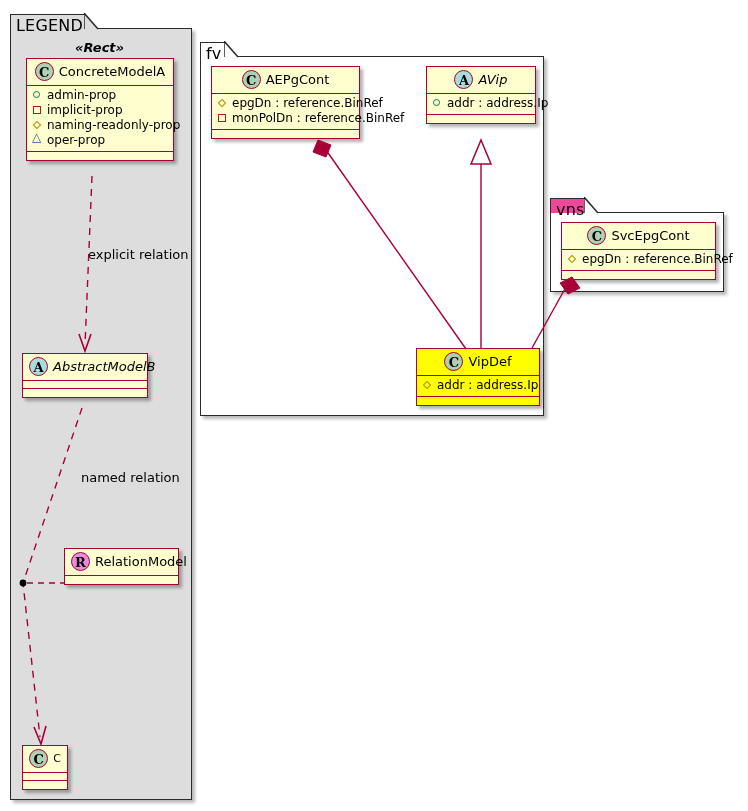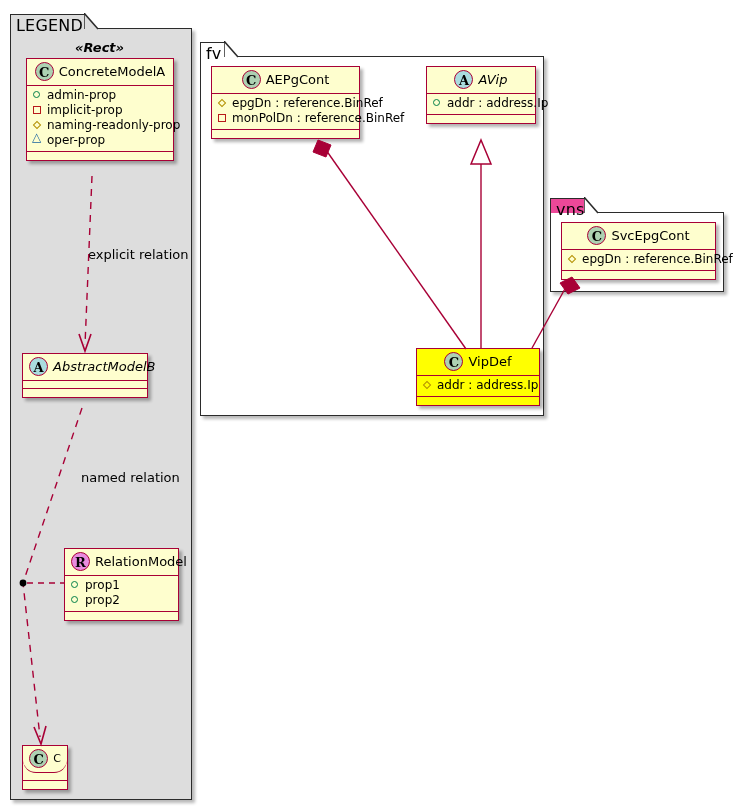--- a/index.html
+++ b/index.html
@@ -209,29 +209,25 @@
       <span class="stereo a">A</span><span class="cname italic">AbstractModelB</span>
     </div>
     <div class="cls-empty"></div>
     <div class="cls-foot"></div>
   </div>
 
   <div class="cls" style="left:64px; top:548px; width:115px;">
     <div class="cls-head">
       <span class="stereo r">R</span><span class="cname">RelationModel</span>
     </div>
-    <div class="cls-attrs">
-      <span class="attr-row"><span class="gl gl-circle"></span><span>prop1</span></span>
-      <span class="attr-row"><span class="gl gl-circle"></span><span>prop2</span></span>
-    </div>
     <div class="cls-foot"></div>
   </div>
 
   <div class="cls" style="left:22px; top:745px; width:46px;">
-    <div class="cls-head sm-c" style="padding:3px 4px 4px 4px;border-radius:13px;">
+    <div class="cls-head sm-c" style="padding:3px 4px 4px 4px;">
       <span class="stereo c">C</span><span class="cname">C</span>
     </div>
     <div class="cls-empty"></div>
     <div class="cls-foot"></div>
   </div>
 
   <div class="edge-label" style="left:88px; top:247px;">explicit relation</div>
   <div class="edge-label" style="left:57px; top:470px;margin-left:24px;">named relation</div>
 
   <div class="pkg" style="left:200px; top:56px; width:344px; height:360px; background:#ffffff;"></div>

